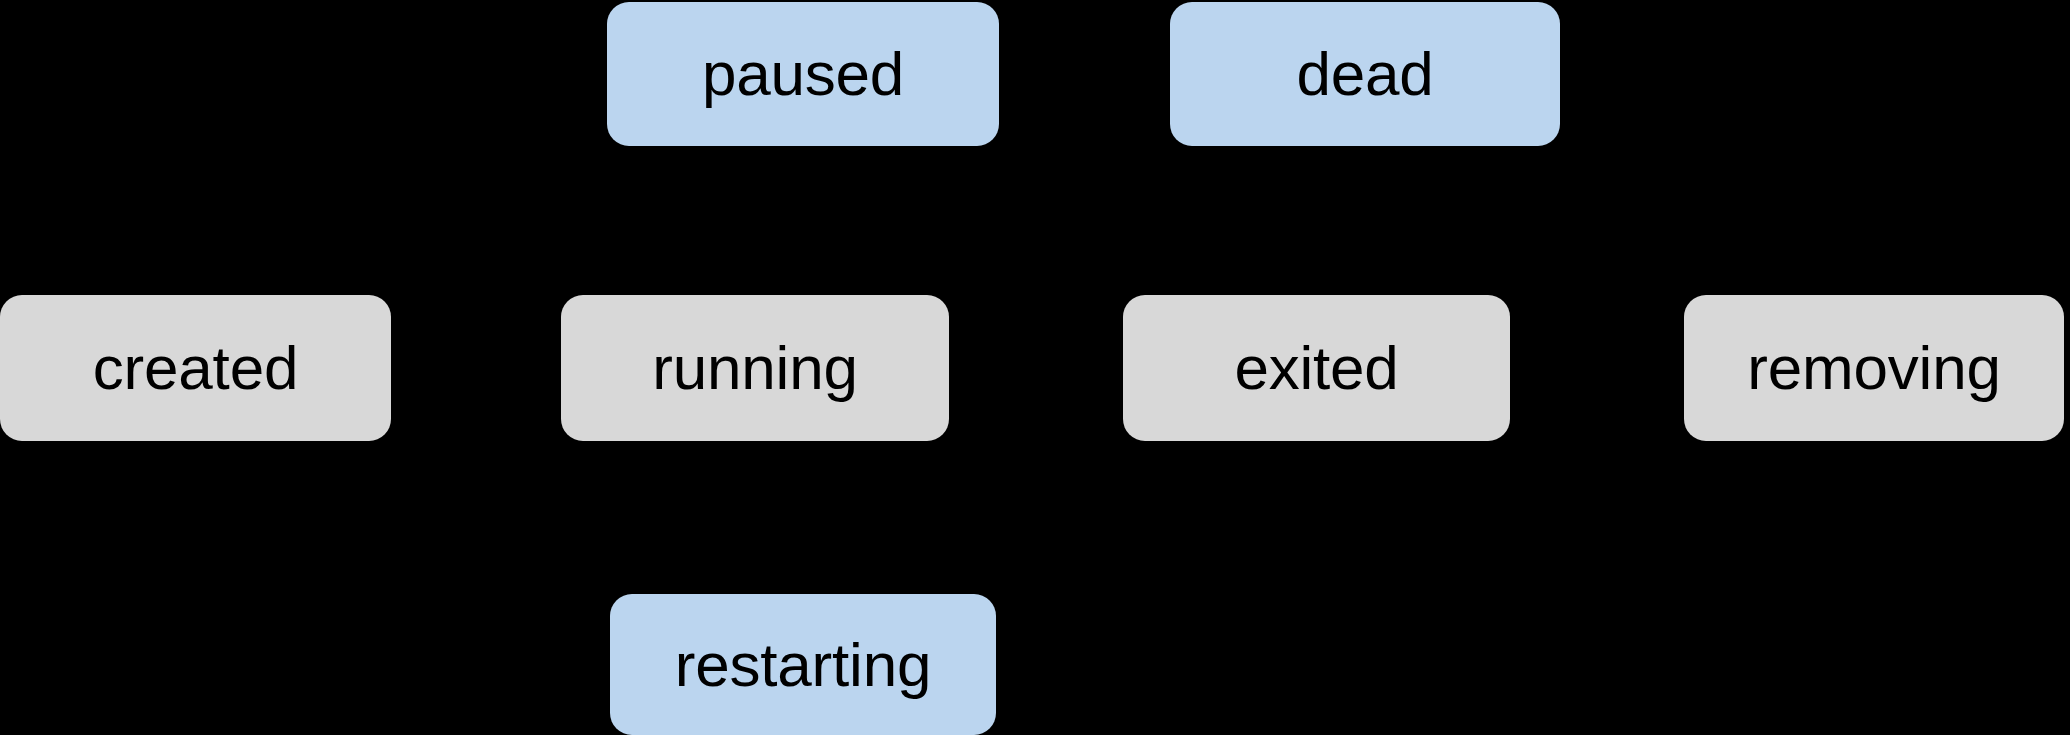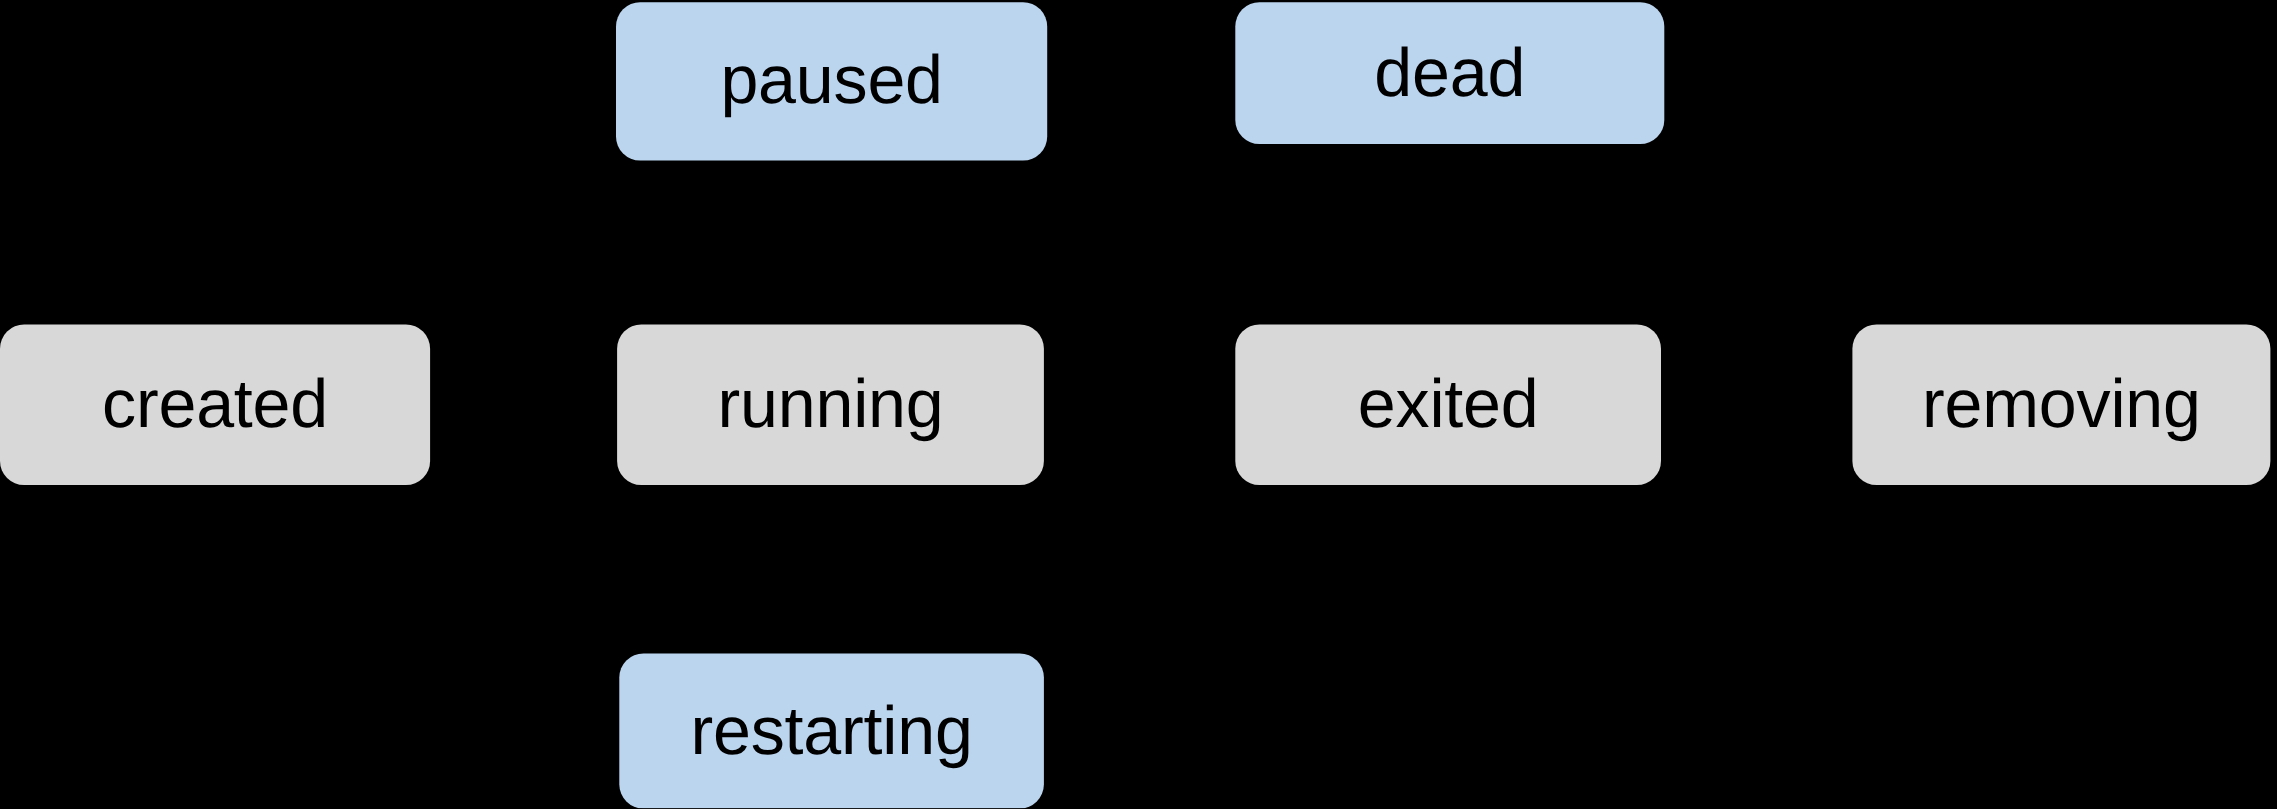--- a/index.html
+++ b/index.html
@@ -36,21 +36,21 @@
     overflow: hidden;
   }
   .state-node-label {
     font-size: 62px;
     line-height: 1;
     color: #000000;
     white-space: nowrap;
     letter-spacing: -0.2px;
     font-weight: 400;
   }
-  .fill-blue  { background: #bbd5ef; }
+  .fill-blue  { background: #bbd5ef; margin-left: 47px; }
   .fill-gray  { background: #d8d8d8; }
 </style>
 </head>
 <body>
 
 <div id="diagram-canvas">
 
   <svg class="edge-layer" viewBox="0 0 2070 735" xmlns="http://www.w3.org/2000/svg" aria-hidden="true">
     <g stroke="#000000" stroke-width="6" fill="none">
       <path d="M 391 368 L 561 368"></path>
@@ -61,21 +61,21 @@
       <path d="M 790 594 L 790 441"></path>
       <path d="M 1316 295 L 1316 146"></path>
       <path d="M 1510 368 L 1684 368"></path>
     </g>
   </svg>
 
   <div class="state-node fill-blue" style="left:560px; top:2px; width:392px; height:144px;">
     <span class="state-node-label">paused</span>
   </div>
 
-  <div class="state-node fill-blue" style="left:1123px; top:2px; width:390px; height:129px;">
+  <div class="state-node fill-blue" style="left:1123px; top:2px; width:390px; height:144px;">
     <span class="state-node-label">dead</span>
   </div>
 
   <div class="state-node fill-gray" style="left:0px; top:295px; width:391px; height:146px;text-align:center;">
     <span class="state-node-label">created</span>
   </div>
 
   <div class="state-node fill-gray" style="left:561px; top:295px; width:388px; height:146px;">
     <span class="state-node-label">running</span>
   </div>

